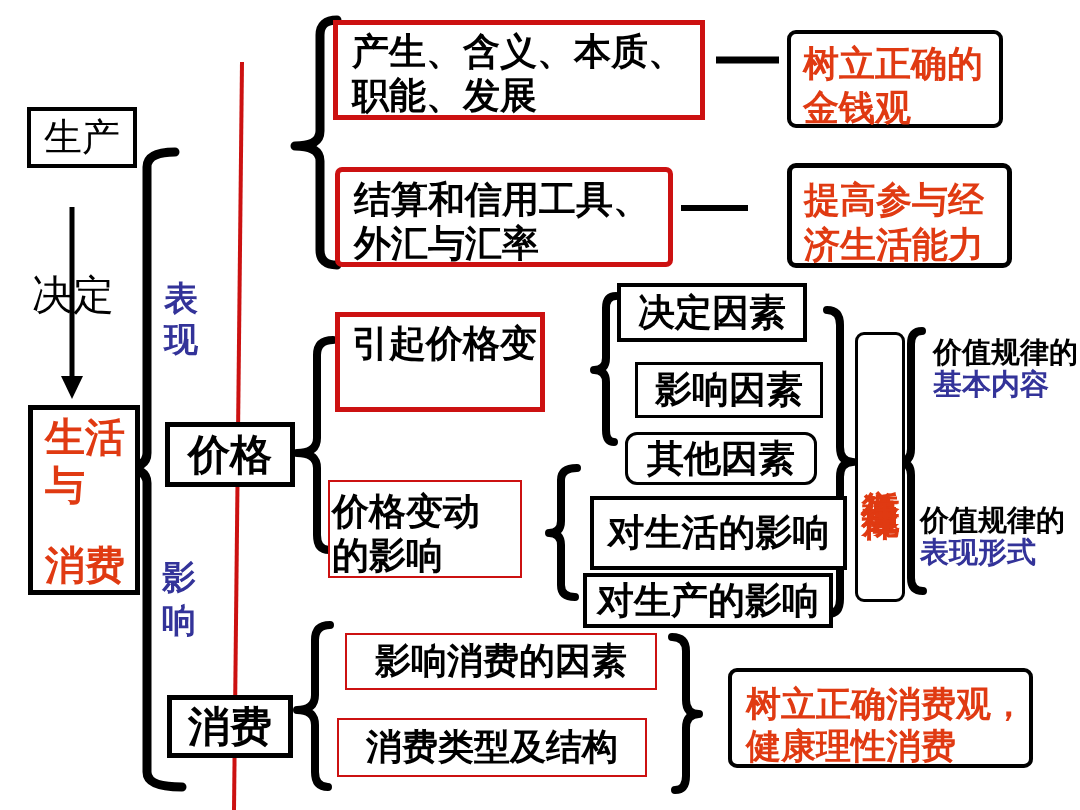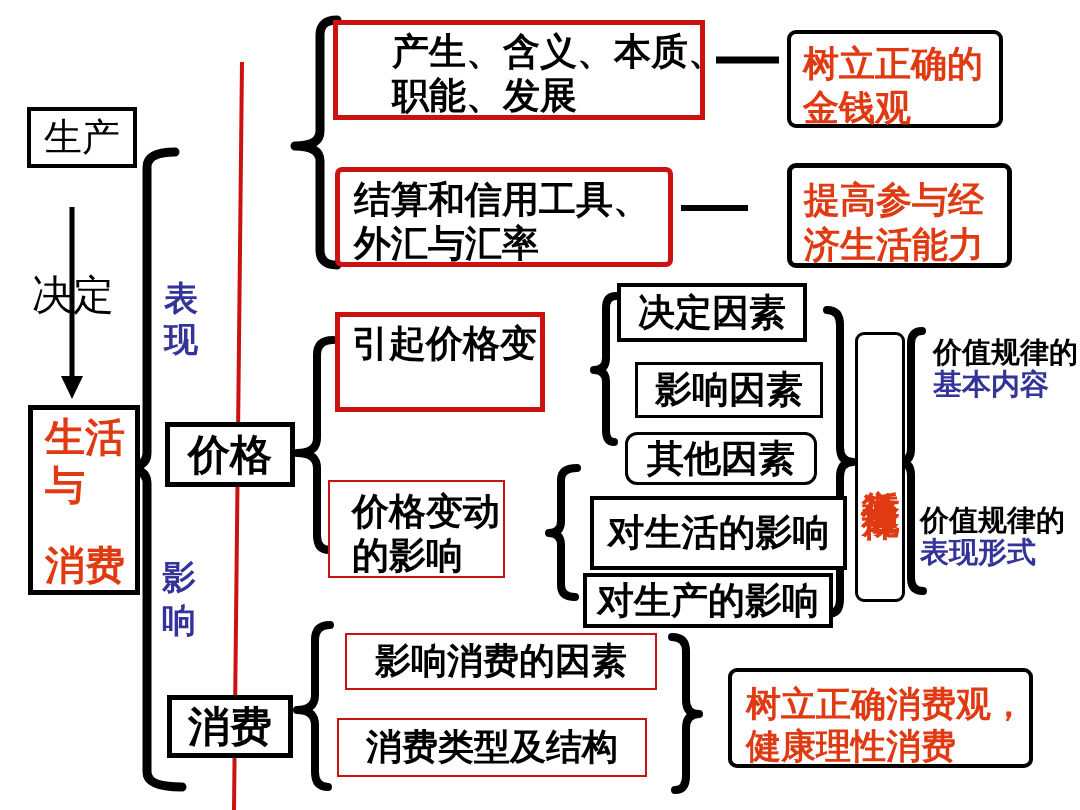--- a/index.html
+++ b/index.html
@@ -87,21 +87,21 @@
   <div class="txt vstack blue bold" style="left:164px;top:278px;font-size:34px;line-height:41px;">
     <span>表</span>
     <span>现</span>
   </div>
   <div class="txt vstack blue bold" style="left:162px;top:556px;font-size:34px;line-height:43px;">
     <span>影</span>
     <span>响</span>
   </div>
 
   <div class="box rd5 bold" style="left:333px;top:20px;width:372px;height:100px;font-size:37px;padding:5px 0 0 14px;">
-    <div class="lines" style="line-height:44px;margin-left:40px;">
+    <div class="lines" style="line-height:44px;">
       <span>产生、含义、本质、</span>
       <span>职能、发展</span>
     </div>
   </div>
 
   <div class="box rd5 bold" style="left:335px;top:167px;width:338px;height:100px;font-size:37px;padding:6px 0 0 14px;border-radius:7px;">
     <div class="lines" style="line-height:44px;">
       <span>结算和信用工具、</span>
       <span>外汇与汇率</span>
     </div>
@@ -120,21 +120,21 @@
       <span>济生活能力</span>
     </div>
   </div>
 
   <div class="box rd5 bold" style="left:335px;top:312px;width:210px;height:100px;font-size:37px;padding:5px 0 0 12px;">
     <div class="lines" style="line-height:44px;">
       <span>引起价格变</span>
     </div>
   </div>
 
-  <div class="box rd2 bold" style="left:328px;top:480px;width:177px;height:98px;font-size:37px;padding:8px 0 0 22px;">
+  <div class="box rd2 bold" style="left:328px;top:480px;width:194px;height:98px;font-size:37px;padding:8px 0 0 2px;">
     <div class="lines" style="line-height:44px;">
       <span>价格变动</span>
       <span>的影响</span>
     </div>
   </div>
 
   <div class="box bk4 ctr bold" style="left:617px;top:283px;width:190px;height:59px;font-size:37px;">
     <span>决定因素</span>
   </div>
   <div class="box bk3 ctr bold" style="left:635px;top:362px;width:188px;height:56px;font-size:37px;">

